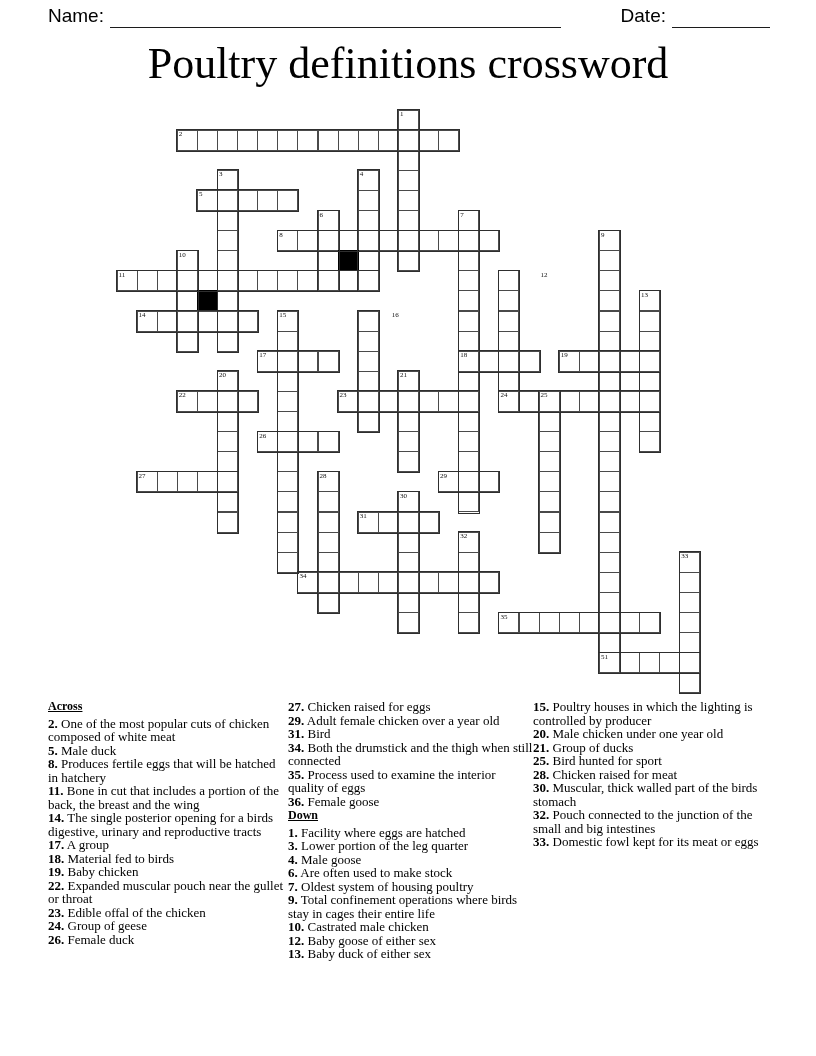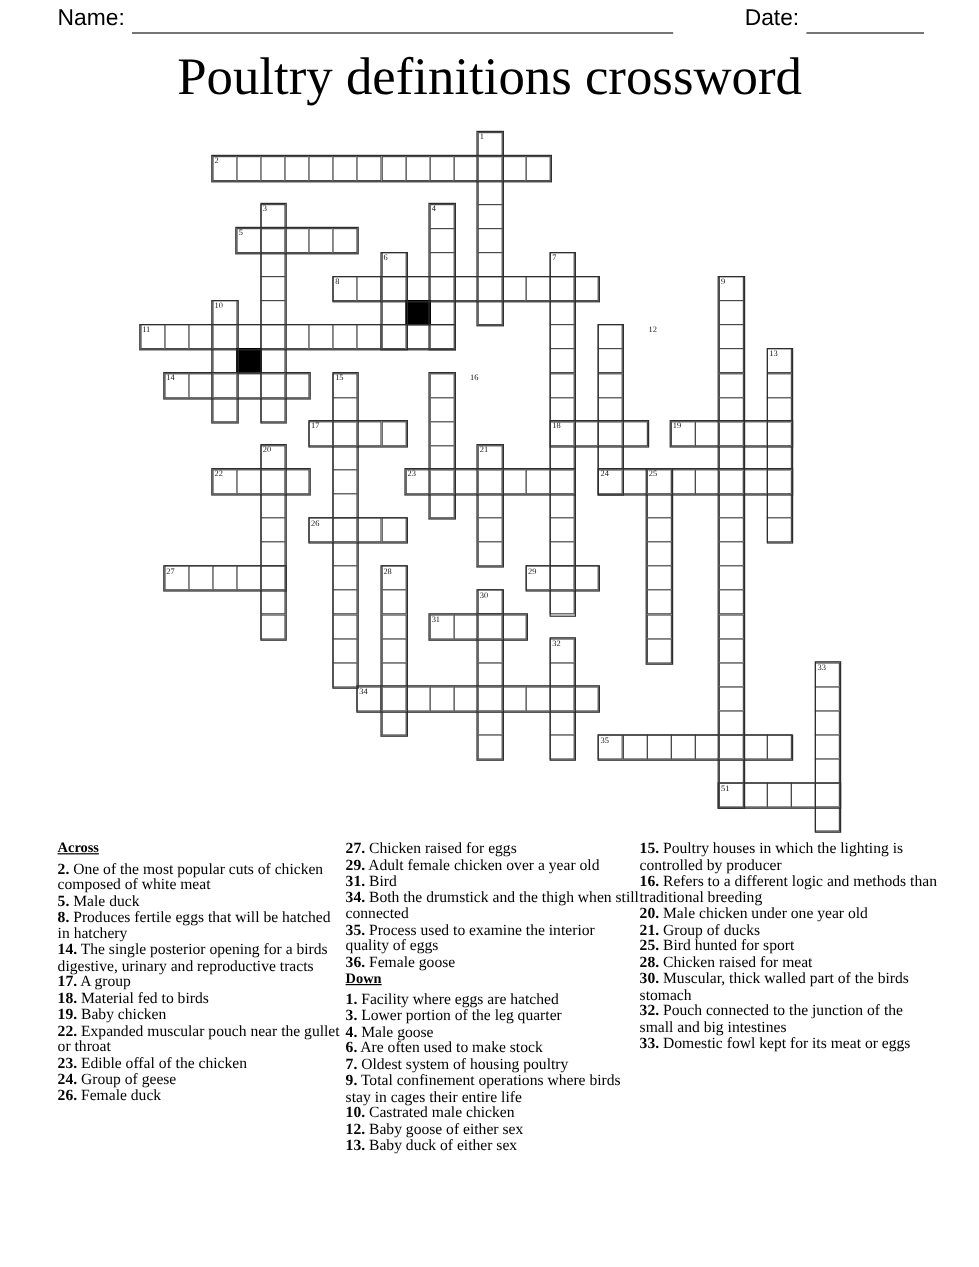--- a/index.html
+++ b/index.html
@@ -362,20 +362,21 @@
     <span class="cnum" style="left: 399.9px; top: 492.9px;">30</span>
     <span class="cnum" style="left: 460.2px; top: 533.1px;">32</span>
     <span class="cnum" style="left: 681.3px; top: 553.2px;">33</span>
   </div>
 
 <div class="clue-col" id="col1">
     <div class="clue-head">Across</div>
     <div class="clue"><span class="cn">2.</span><span> One of the most popular cuts of chicken composed of white meat</span></div>
     <div class="clue"><span class="cn">5.</span><span> Male duck</span></div>
     <div class="clue"><span class="cn">8.</span><span> Produces fertile eggs that will be hatched in hatchery</span></div>
+    <div class="clue"><span class="cn">11.</span><span> Bone in cut that includes a portion of the back, the breast and the wing</span></div>
     <div class="clue"><span class="cn">14.</span><span> The single posterior opening for a birds digestive, urinary and reproductive tracts</span></div>
     <div class="clue"><span class="cn">17.</span><span> A group</span></div>
     <div class="clue"><span class="cn">18.</span><span> Material fed to birds</span></div>
     <div class="clue"><span class="cn">19.</span><span> Baby chicken</span></div>
     <div class="clue"><span class="cn">22.</span><span> Expanded muscular pouch near the gullet or throat</span></div>
     <div class="clue"><span class="cn">23.</span><span> Edible offal of the chicken</span></div>
     <div class="clue"><span class="cn">24.</span><span> Group of geese</span></div>
     <div class="clue"><span class="cn">26.</span><span> Female duck</span></div>
   </div>
 <div class="clue-col" id="col2">
@@ -391,21 +392,20 @@
     <div class="clue"><span class="cn">4.</span><span> Male goose</span></div>
     <div class="clue"><span class="cn">6.</span><span> Are often used to make stock</span></div>
     <div class="clue"><span class="cn">7.</span><span> Oldest system of housing poultry</span></div>
     <div class="clue"><span class="cn">9.</span><span> Total confinement operations where birds stay in cages their entire life</span></div>
     <div class="clue"><span class="cn">10.</span><span> Castrated male chicken</span></div>
     <div class="clue"><span class="cn">12.</span><span> Baby goose of either sex</span></div>
     <div class="clue"><span class="cn">13.</span><span> Baby duck of either sex</span></div>
   </div>
 <div class="clue-col" id="col3">
     <div class="clue"><span class="cn">15.</span><span> Poultry houses in which the lighting is controlled by producer</span></div>
-    <div class="clue"><span class="cn">16.</span><span> Refers to a different logic and methods than traditional breeding</span></div>
     <div class="clue"><span class="cn">20.</span><span> Male chicken under one year old</span></div>
     <div class="clue"><span class="cn">21.</span><span> Group of ducks</span></div>
     <div class="clue"><span class="cn">25.</span><span> Bird hunted for sport</span></div>
     <div class="clue"><span class="cn">28.</span><span> Chicken raised for meat</span></div>
     <div class="clue"><span class="cn">30.</span><span> Muscular, thick walled part of the birds stomach</span></div>
     <div class="clue"><span class="cn">32.</span><span> Pouch connected to the junction of the small and big intestines</span></div>
     <div class="clue"><span class="cn">33.</span><span> Domestic fowl kept for its meat or eggs</span></div>
   </div>
 
 </body></html>

